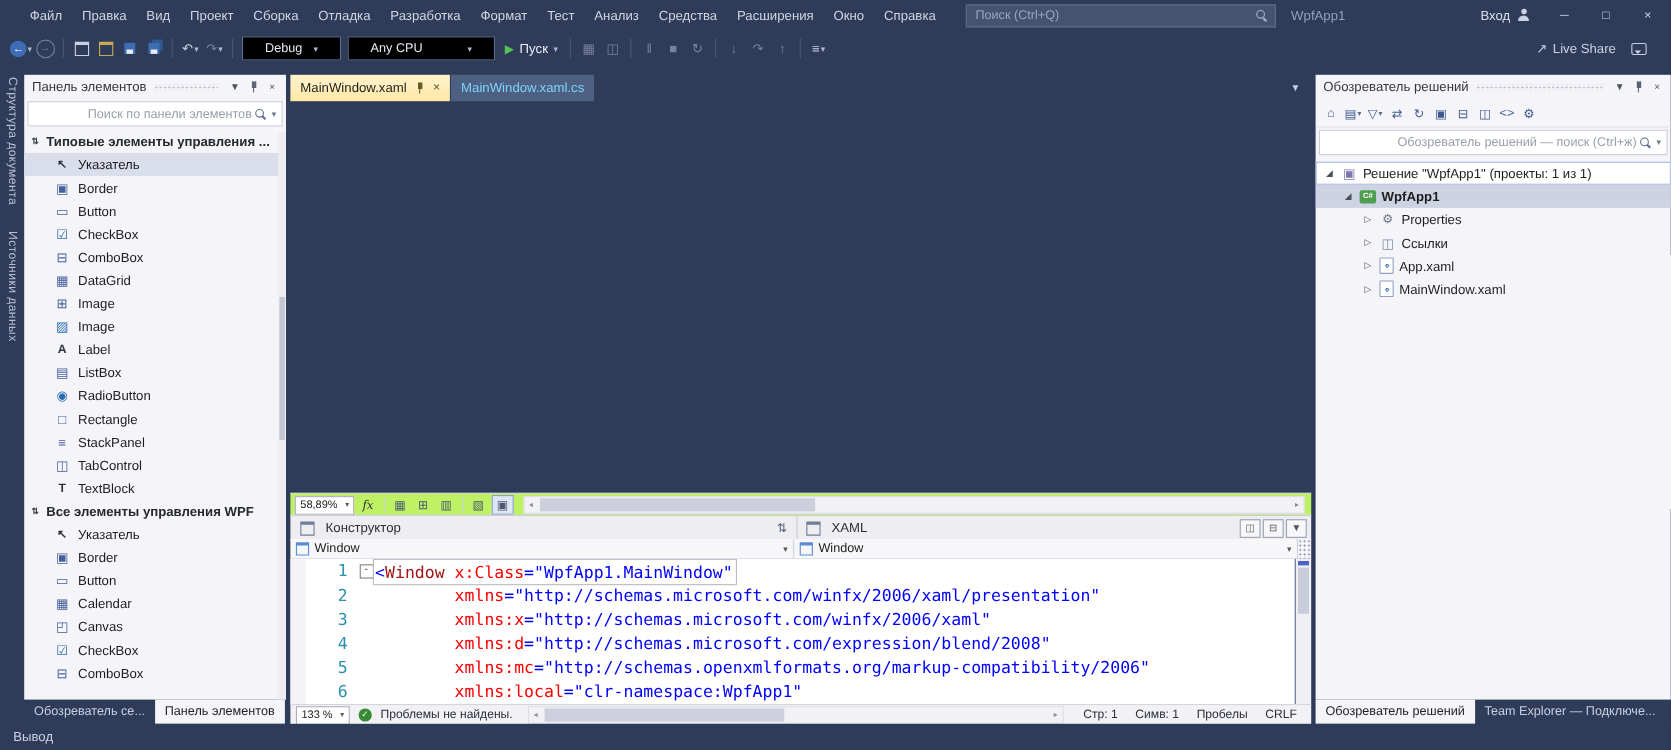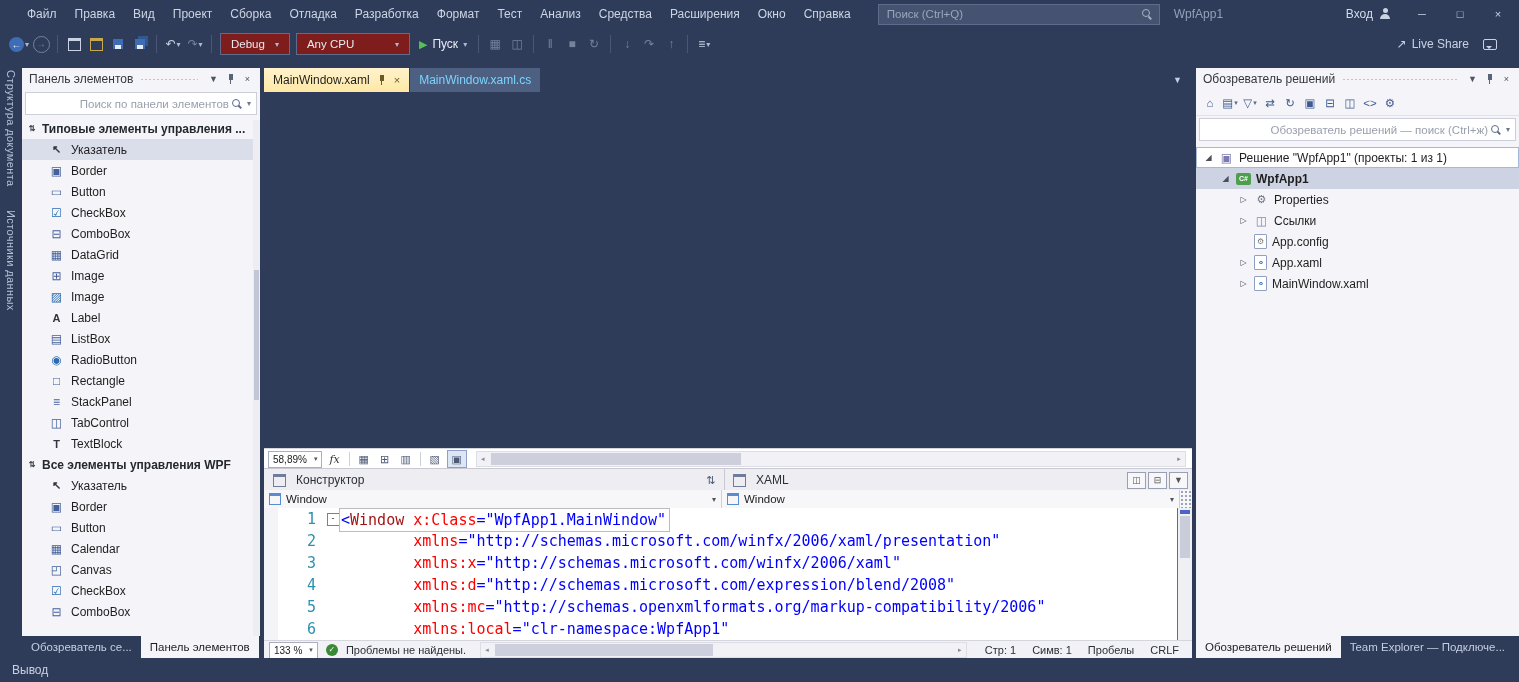--- a/index.html
+++ b/index.html
@@ -17,21 +17,21 @@
   .signin{display:flex;align-items:center;gap:6px;padding:0 10px;color:#D5DCEA;}
   .wbtn{width:34px;text-align:center;line-height:28px;color:#C9D1E3;font-size:11px;}
 
   
   .toolbar{position:absolute;top:28px;left:0;right:0;height:32px;display:flex;align-items:center;padding:0 8px;color:#C9D1E3;}
   .tbtn{height:22px;min-width:22px;display:flex;align-items:center;justify-content:center;gap:1px;font-size:12px;}
   .tbtn.dim{color:#76819B;}
   .vsep{width:1px;height:18px;background:#4A5674;margin:0 5px;}
   .circle-blue{width:15px;height:15px;border-radius:50%;background:#3E6DB5;color:#fff;font-size:10px;line-height:15px;text-align:center;display:inline-block;}
   .circle-gray{width:15px;height:15px;border-radius:50%;border:1px solid #76819B;color:#76819B;font-size:10px;line-height:13px;text-align:center;display:inline-block;}
-  .combo-dark{height:20px;background:#7f1d1d;border:1px solid #5F6B8C;color:#E6EAF2;display:flex;align-items:center;padding:0 10px;gap:10px;font-size:11.5px;margin:0 3px;}
+  .combo-dark{height:20px;background:#000000;border:1px solid #5F6B8C;color:#E6EAF2;display:flex;align-items:center;padding:0 20px;gap:10px;font-size:11.5px;margin:0 3px;}
   .combo-dark .dd{font-size:8px;color:#AEB8CE;}
   .start-btn{display:flex;align-items:center;gap:5px;padding:0 6px;height:22px;color:#E9EDF5;}
   .play{color:#55C255;font-size:11px;}
   .dd-sm{font-size:8px;color:#AEB8CE;}
   .win-ico{width:11px;height:9px;border:1px solid #C9D1E3;border-top:3px solid #C9D1E3;display:inline-block;}
   .floppy{width:10px;height:10px;background:#3E6DB5;position:relative;display:inline-block;}
   .floppy::after{content:"";position:absolute;left:2px;bottom:0;width:6px;height:4px;background:#E8EDF5;}
   .floppy.multi{box-shadow:3px -3px 0 #30598F;}
   .ls-right{margin-left:auto;display:flex;align-items:center;gap:10px;padding-right:10px;}
 
@@ -91,21 +91,21 @@
   .dtab.active .pin-ico::before,.dtab.active .pin-ico::after{background:#6B5A25;}
   .tabs-right{margin-left:auto;display:flex;align-items:center;gap:8px;color:#C5CDE0;padding-right:10px;font-size:9px;}
 
   .designer{position:absolute;top:24px;left:0;right:0;height:356px;background:#FBFBFB;background-image:linear-gradient(45deg,#EDEDEE 25%,transparent 25%,transparent 75%,#EDEDEE 75%),linear-gradient(45deg,#EDEDEE 25%,transparent 25%,transparent 75%,#EDEDEE 75%);background-size:12px 12px;background-position:0 0,6px 6px;}
   .artboard{position:absolute;left:221px;top:43px;width:472px;height:266px;background:#FFF;border:1px solid #A3A3A3;box-shadow:2px 3px 8px rgba(0,0,0,.28);}
   .artboard-title{height:13px;font-size:8px;color:#4A4A4A;padding:3px 0 0 10px;border-bottom:1px solid #F0F0F0;}
   .vscroll{position:absolute;top:0;right:0;bottom:0;width:14px;background:#EFF0F4;border-left:1px solid #DCDCE4;}
   .vscroll .arr{position:absolute;left:0;right:0;text-align:center;font-size:7px;color:#8A8A99;}
   .vscroll .thumb{position:absolute;left:2px;right:2px;top:13px;bottom:13px;background:#D9DBE5;}
 
-  .des-toolbar{position:absolute;top:380px;height:20px;left:0;right:0;background:#ffffff;border-top:1px solid #D5D5DD;display:flex;align-items:center;padding:0 4px;gap:3px;}
+  .des-toolbar{position:absolute;top:380px;height:20px;left:0;right:0;background:#bef264;border-top:1px solid #D5D5DD;display:flex;align-items:center;padding:0 4px;gap:3px;}
   .combo-light{height:15px;background:#FFF;border:1px solid #ADADC0;display:flex;align-items:center;font-size:10px;padding:0 4px;gap:7px;color:#222;}
   .combo-light .dd{font-size:7px;color:#555;}
   .fx{font-family:"DejaVu Serif",serif;font-style:italic;font-size:11px;color:#333;padding:0 4px;}
   .des-ico{width:18px;height:16px;display:flex;align-items:center;justify-content:center;color:#4E5A74;font-size:11px;}
   .des-ico.pressed{background:#DDE6F5;border:1px solid #8FA0C8;}
   .hsep{width:1px;height:14px;background:#D0D0DA;margin:0 2px;}
   .hscroll{position:relative;flex:1;height:14px;margin:0 2px 0 6px;background:#F2F2F6;border:1px solid #DDDDE6;}
   .hscroll .arr{position:absolute;top:0;bottom:0;width:12px;display:flex;align-items:center;justify-content:center;font-size:7px;color:#8A8A99;}
   .hscroll .arr.l{left:0;} .hscroll .arr.r{right:0;}
   .hs-thumb{position:absolute;top:1px;bottom:1px;background:#CDD0DC;}
@@ -634,25 +634,20 @@
           <span class="fico ico-wrench"></span>
           <span>Properties</span>
         </div>
 
         <div class="tree-row ind2">
           <span class="exp">▷</span>
           <span class="fico ico-refs"></span>
           <span>Ссылки</span>
         </div>
 
-        <div class="tree-row ind2">
-          <span class="exp"></span>
-          <span class="fico ico-doc ico-config"></span>
-          <span>App.config</span>
-        </div>
 
         <div class="tree-row ind2">
           <span class="exp">▷</span>
           <span class="fico ico-doc ico-xamlfile"></span>
           <span>App.xaml</span>
         </div>
 
         <div class="tree-row ind2">
           <span class="exp">▷</span>
           <span class="fico ico-doc ico-xamlfile"></span>

